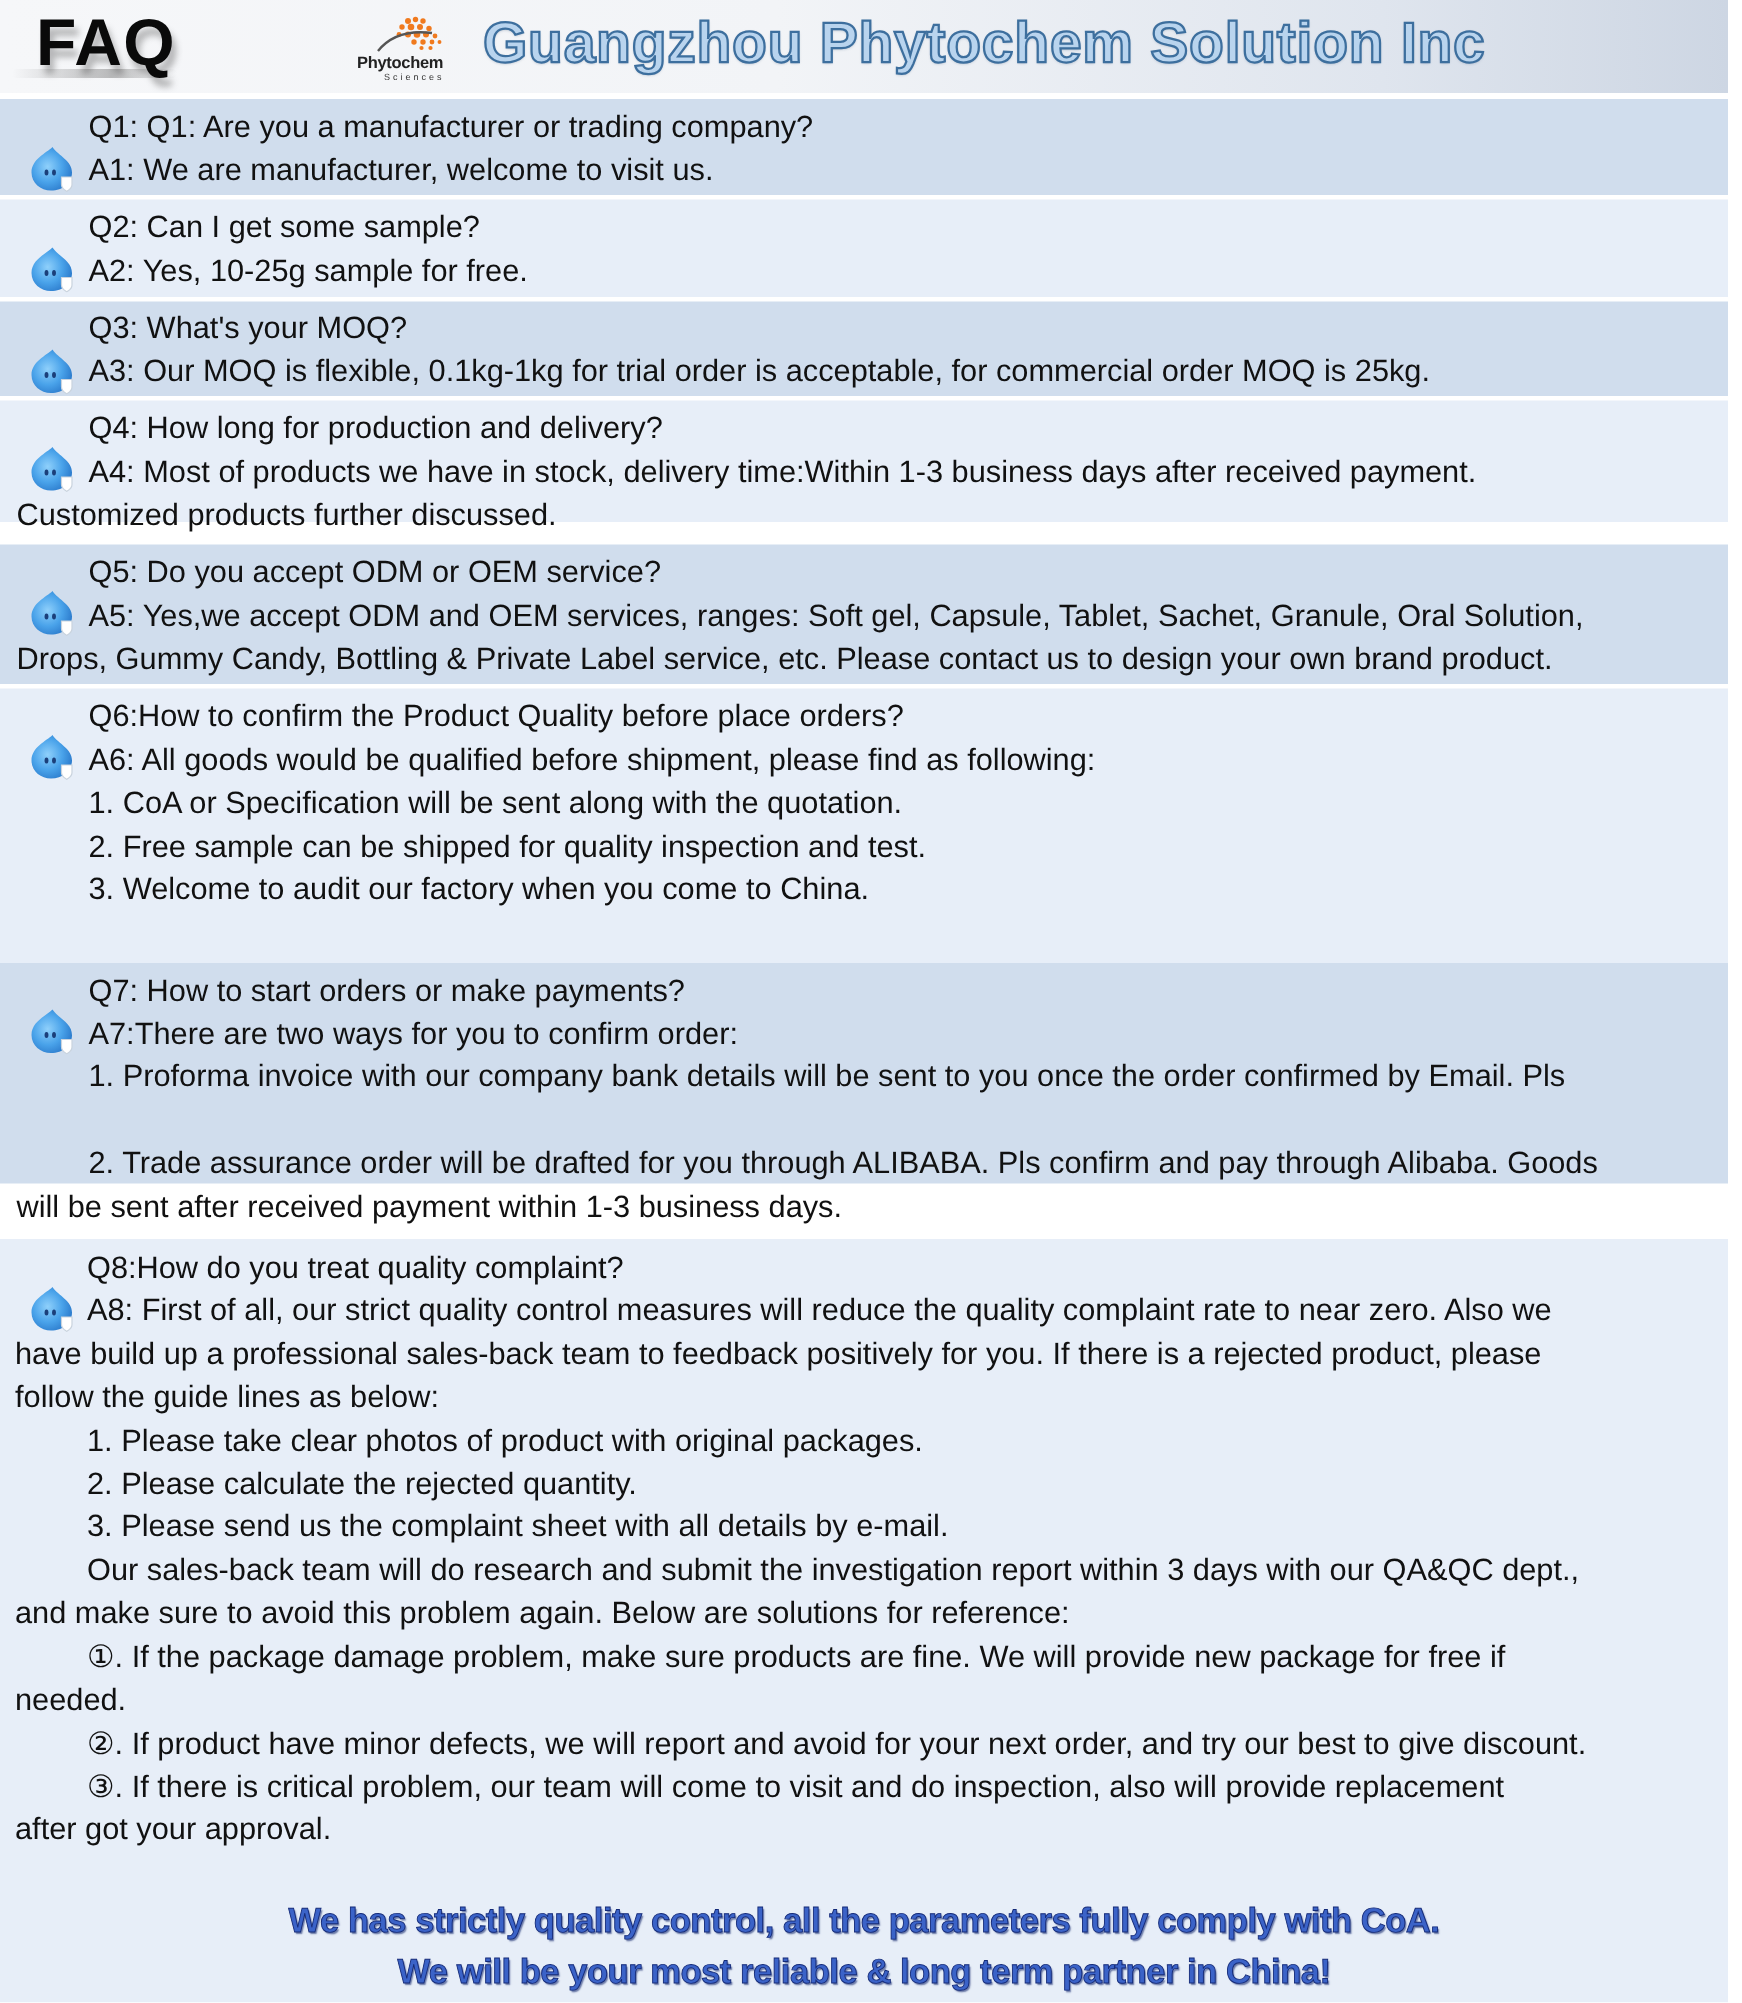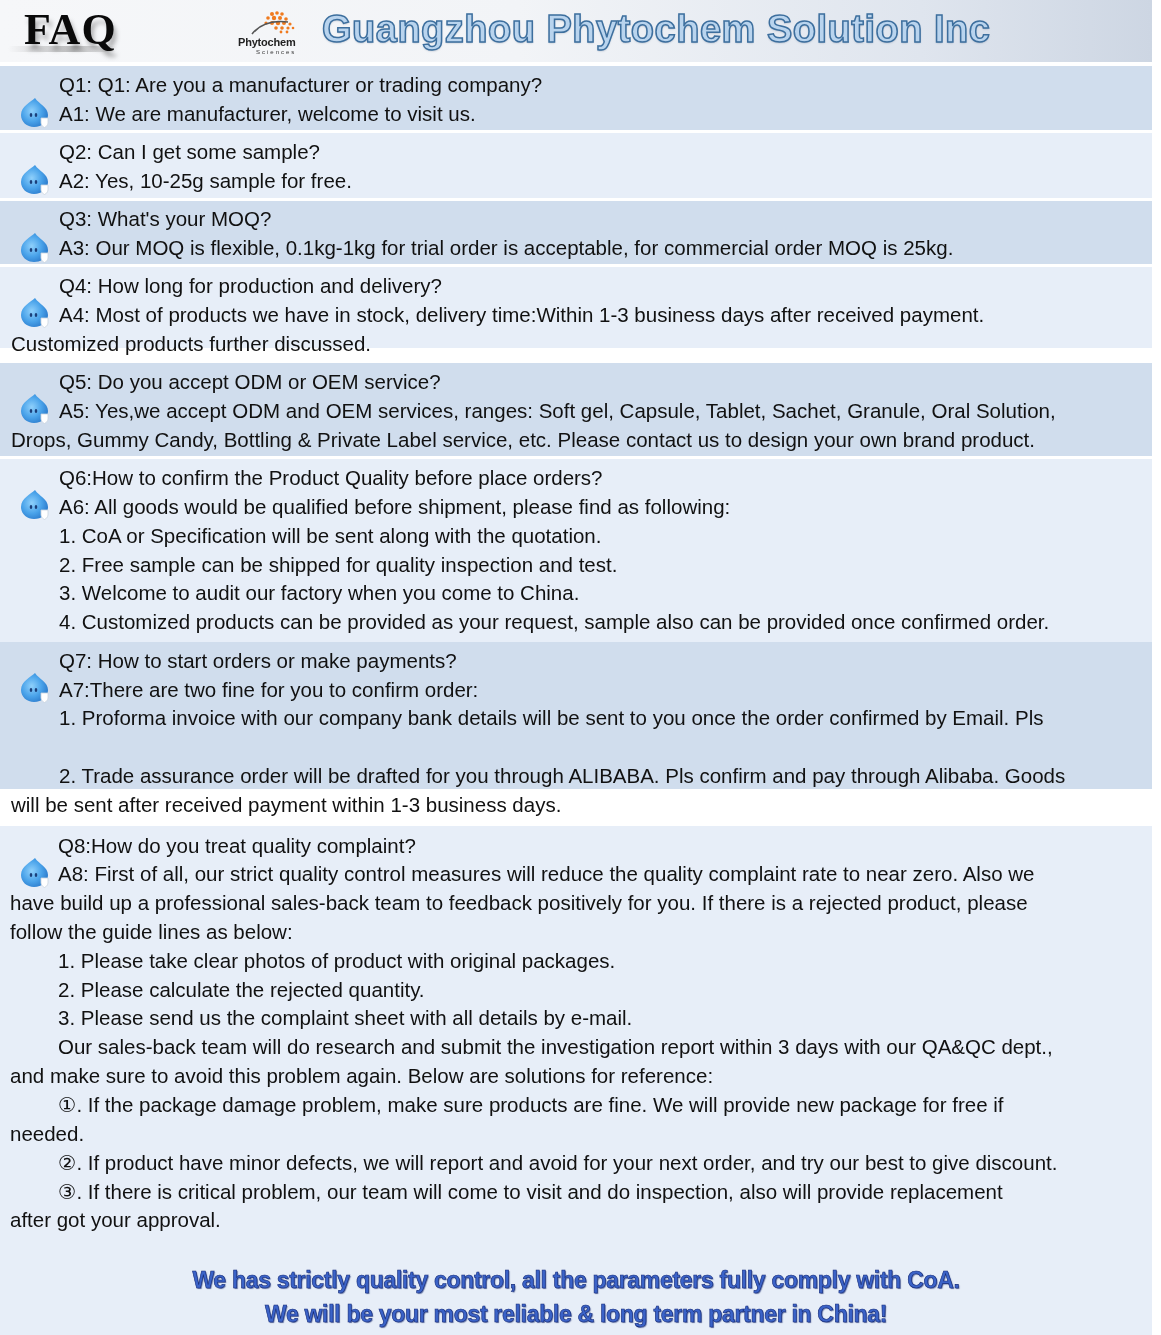--- a/index.html
+++ b/index.html
@@ -9,21 +9,21 @@
       font-family: "Liberation Sans", "DejaVu Sans", sans-serif;
       color: #111;
       position: relative;
     }
     .header {
       position: absolute; left: 0; top: 0; width: 1152px; height: 62px;
       background: linear-gradient(90deg, #f6f7f9 0%, #f2f4f7 45%, #dfe5ee 80%, #cdd6e3 100%);
     }
     .faq-title {
       position: absolute; left: 24px; top: 4px;
-      font-family: Liberation Serif, serif;
+      font-family: Liberation Sans, sans-serif;
       font-weight: bold; font-size: 44px; letter-spacing: 1px; color: #0a0a0a;
       text-shadow: 3px 6px 4px rgba(60,60,60,0.35);
     }
     .faq-underline {
       position: absolute; left: 8px; top: 46px; width: 110px; height: 6px;
       background: linear-gradient(90deg, rgba(120,120,120,0) 0%, rgba(110,110,110,0.45) 60%, rgba(120,120,120,0) 100%);
       border-radius: 3px;
     }
     .logo { position: absolute; left: 238px; top: 8px; width: 70px; height: 48px; }
     .logo .logo-name {
@@ -155,29 +155,28 @@
 
 <div class="band light" style="top:459px;height:231px">
   <div class="line" style="left:59px;top:6px">Q6:How to confirm the Product Quality before place orders?</div>
   <svg class="qicon" style="top:29px">
       <use href="#drop-icon"></use>
     </svg>
   <div class="line" style="left:59px;top:35px">A6: All goods would be qualified before shipment, please find as following:</div>
   <div class="line" style="left:59px;top:64px">1. CoA or Specification will be sent along with the quotation.</div>
   <div class="line" style="left:59px;top:93px">2. Free sample can be shipped for quality inspection and test.</div>
   <div class="line" style="left:59px;top:121px">3. Welcome to audit our factory when you come to China.</div>
-  <div class="line" style="left:59px;top:150px">4. Customized products can be provided as your request, sample also can be provided once confirmed order.</div>
 </div>
 
 <div class="band dark" style="top:642px;height:147px">
   <div class="line" style="left:59px;top:6px">Q7: How to start orders or make payments?</div>
   <svg class="qicon" style="top:29px">
       <use href="#drop-icon"></use>
     </svg>
-  <div class="line" style="left:59px;top:35px">A7:There are two fine for you to confirm order:</div>
+  <div class="line" style="left:59px;top:35px">A7:There are two ways for you to confirm order:</div>
   <div class="line" style="left:59px;top:63px">1. Proforma invoice with our company bank details will be sent to you once the order confirmed by Email. Pls</div>
   <div class="line" style="left:59px;top:121px">2. Trade assurance order will be drafted for you through ALIBABA. Pls confirm and pay through Alibaba. Goods</div>
   <div class="line" style="left:11px;top:150px">will be sent after received payment within 1-3 business days.</div>
 </div>
 
 <div class="band light" style="top:826px;height:509px">
   <div class="line" style="left:58px;top:7px">Q8:How do you treat quality complaint?</div>
   <svg class="qicon" style="top:30px">
       <use href="#drop-icon"></use>
     </svg>

